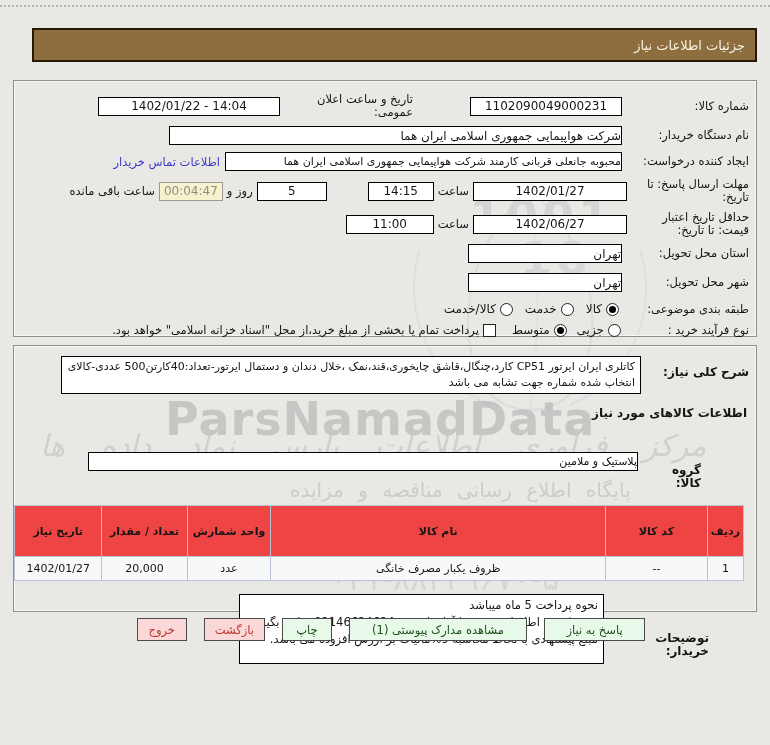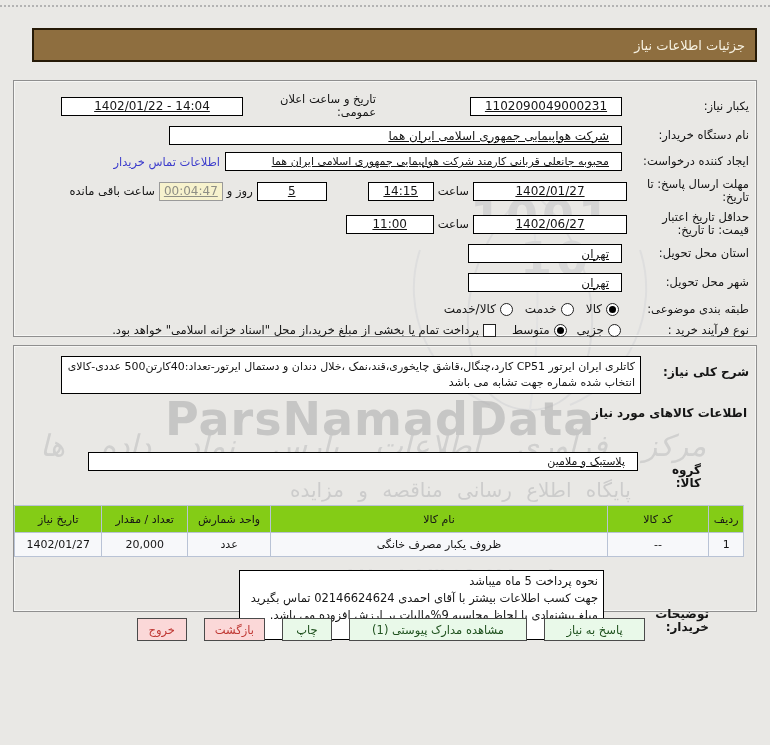--- a/index.html
+++ b/index.html
@@ -33,41 +33,41 @@
     box-sizing:border-box;background:transparent;
   }
   #panel1{top:80px;height:257px;padding:12px 7px 0 7px;}
   #panel2{top:345px;height:267px;padding:8px 7px 0 7px;}
 
   .frow{display:flex;align-items:center;gap:5px;margin-bottom:7px;position:relative;z-index:1;}
   .lbl{text-align:right;flex:none;font-size:11.5px;line-height:13px;}
   .b{font-weight:bold;margin-top:32px;}
   .tb{
     background:#fff;border:1px solid #000;height:19px;box-sizing:border-box;
-    display:flex;align-items:center;padding:0 12px;flex:none;font-size:12px;overflow:hidden;text-decoration:underline;
+    display:flex;align-items:center;padding:0 0;flex:none;font-size:12px;overflow:hidden;
   }
   .tb.ltr{direction:ltr;justify-content:center;}
   .tb.count{background:#f7f2cd;border:1px solid #9a9a9a;color:#8e8e85;}
   .link{color:#3c3ccc;cursor:pointer;font-size:11.5px;flex:none;}
 
   .radio{width:13px;height:13px;border-radius:50%;border:1px solid #222;background:#fff;
          display:inline-block;flex:none;position:relative;box-sizing:border-box;}
   .radio.sel::after{content:"";position:absolute;left:2px;top:2px;right:2px;bottom:2px;border-radius:50%;background:#000;}
   .chk{width:13px;height:13px;border:1px solid #222;background:#fff;flex:none;box-sizing:border-box;}
   .ropt{display:flex;align-items:center;gap:4px;flex:none;}
 
   .multibox{
     background:#fff;border:1px solid #000;box-sizing:border-box;
     font-size:11px;line-height:16px;text-align:right;padding:2px 5px;flex:none;
   }
   .sectitle{font-weight:bold;font-size:12px;margin:12px 2px 0 0;position:relative;z-index:1;}
 
   table.items{border-collapse:collapse;width:730px;margin:15px 5px 0 5px;position:relative;z-index:1;
               font-size:11px;background:transparent;}
-  table.items th{background:#84cc16;font-weight:normal;height:26px;border:1px solid #b9c3d5;padding:0 3px;}
+  table.items th{background:#ef4444;font-weight:bold;height:26px;border:1px solid #b9c3d5;padding:12px 3px;}
   table.items td{background:#f7f8fa;height:23px;border:1px solid #b9c3d5;text-align:center;padding:0 3px;}
   .c-ltr{direction:ltr;}
 
   .btnrow{position:absolute;top:618px;right:13px;left:13px;display:flex;gap:17px;
           padding-right:112px;z-index:1;align-items:center;}
   .btn{height:23px;box-sizing:border-box;border:1px solid #4a4a4a;font-size:11.5px;
        display:flex;align-items:center;justify-content:center;padding:0 10px;cursor:pointer;flex:none;
        font-family:"DejaVu Sans", sans-serif;}
   .btn.green{background:#e9f9e9;color:#20521f;}
   .btn.pink{background:#fbd8d8;color:#c03a36;}
@@ -92,23 +92,23 @@
 
 <div class="dotline"></div>
 
 <div class="titlebar">
   <span>جزئیات اطلاعات نیاز</span>
 </div>
 
 <div class="panel" id="panel1">
 
   <div class="frow">
-    <span class="lbl" style="width:122px">یکبار نیاز:</span>
+    <span class="lbl" style="width:122px">شماره کالا:</span>
     <span class="tb ltr" style="width:152px">1102090049000231</span>
-    <span class="lbl" style="width:128px;margin-right:89px">تاریخ و ساعت اعلان عمومی:</span>
+    <span class="lbl" style="width:128px;margin-right:52px">تاریخ و ساعت اعلان عمومی:</span>
     <span class="tb ltr" style="width:182px">1402/01/22 - 14:04</span>
   </div>
 
   <div class="frow">
     <span class="lbl" style="width:122px">نام دستگاه خریدار:</span>
     <span class="tb" style="width:453px">شرکت هواپیمایی جمهوری اسلامی ایران هما</span>
   </div>
 
   <div class="frow">
     <span class="lbl" style="width:122px">ایجاد کننده درخواست:</span>

